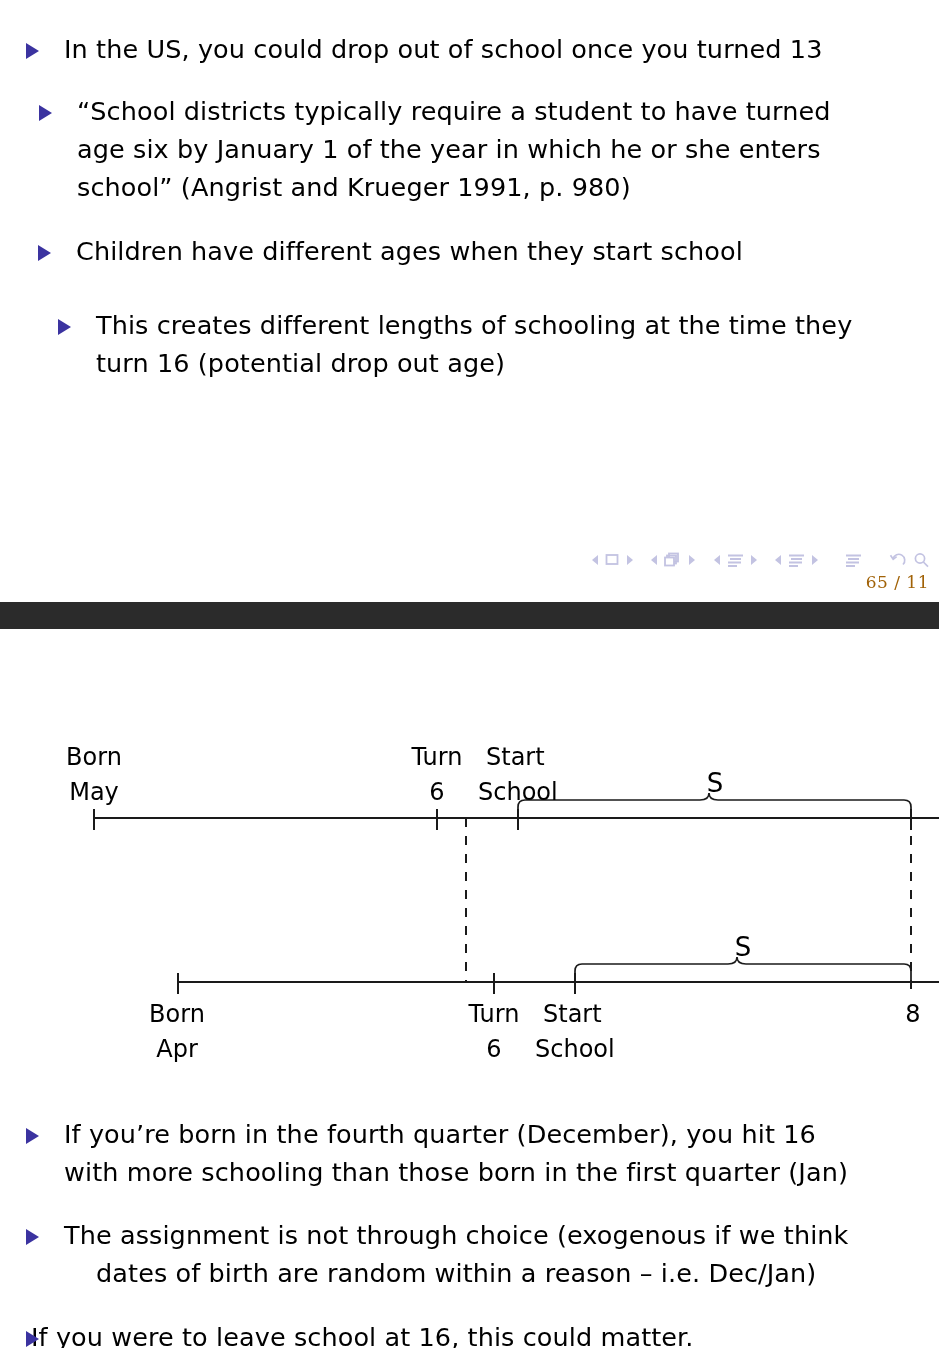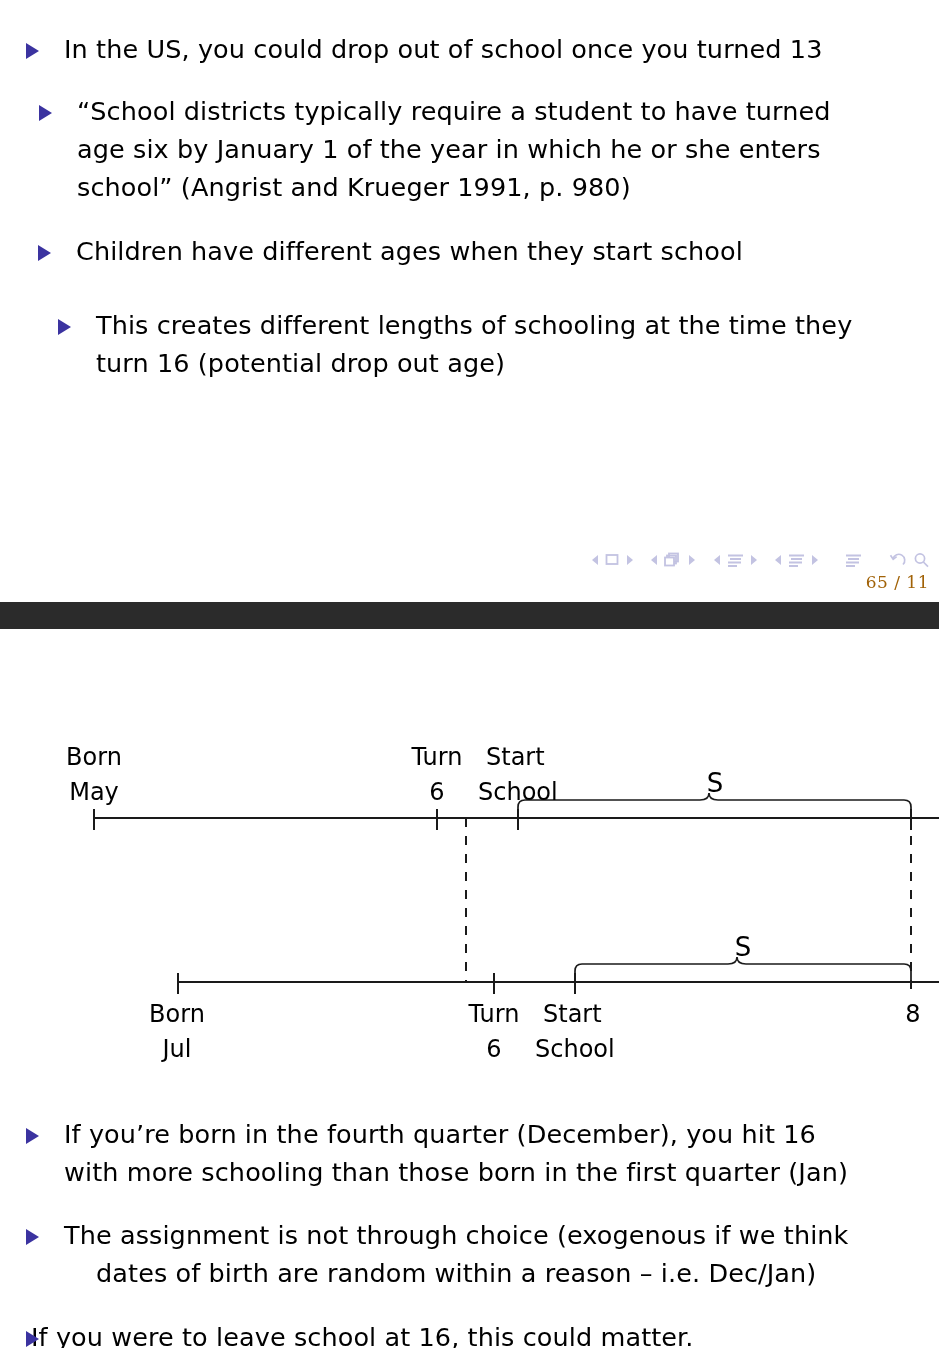--- a/index.html
+++ b/index.html
@@ -286,21 +286,21 @@
       <div class="dlabel ctr" style="left:437px; top:13px;">Turn</div>
       <div class="dlabel ctr" style="left:437px; top:48px;">6</div>
 
       <div class="dlabel" style="left:486px; top:13px;">Start</div>
       <div class="dlabel" style="left:478px; top:48px;">School</div>
 
       <div class="dlabel ctr big" style="left:715px; top:39px;">S</div>
 
       
       <div class="dlabel ctr" style="left:177px; top:270px;">Born</div>
-      <div class="dlabel ctr" style="left:177px; top:305px;">Jul</div>
+      <div class="dlabel ctr" style="left:177px; top:305px;">Apr</div>
 
       <div class="dlabel ctr" style="left:494px; top:270px;">Turn</div>
       <div class="dlabel ctr" style="left:494px; top:305px;">6</div>
 
       <div class="dlabel" style="left:543px; top:270px;">Start</div>
       <div class="dlabel" style="left:535px; top:305px;">School</div>
 
       <div class="dlabel ctr big" style="left:743px; top:203px;">S</div>
 
       <div class="dlabel ctr" style="left:913px; top:270px;">8</div>

